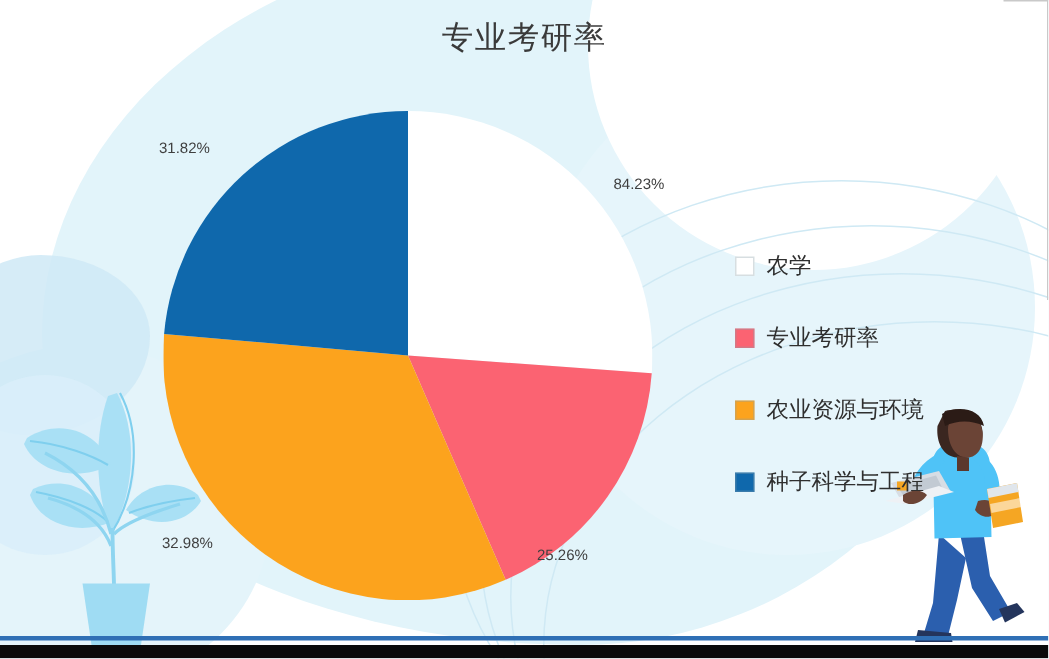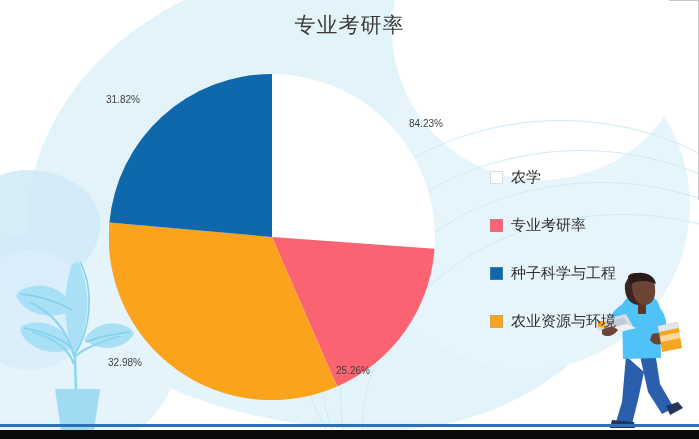--- a/index.html
+++ b/index.html
@@ -148,21 +148,21 @@
   .pie-svg { display: block; }
 
   
   .pct {
     position: absolute;
     font-size: 10px;
     color: #3f3f3f;
     white-space: nowrap;
   }
   .pct-0 { left: 409px; top: 118px; }
-  .pct-1 { left: 336px; top: 365px; }
+  .pct-1 { left: 358px; top: 365px; }
   .pct-2 { left: 108px; top: 357px; }
   .pct-3 { left: 106px; top: 94px; }
 
   
   .legend {
     position: absolute;
     left: 490px;
     top: 168px;
     display: flex;
     flex-direction: column;
@@ -289,24 +289,24 @@
   <div class="legend">
     <div class="legend-item">
       <span class="legend-swatch" style="background: rgb(255, 255, 255);"></span>
       <span class="legend-label">农学</span>
     </div>
     <div class="legend-item">
       <span class="legend-swatch" style="background: rgb(251, 99, 114);"></span>
       <span class="legend-label">专业考研率</span>
     </div>
     <div class="legend-item">
+      <span class="legend-swatch" style="background: rgb(252, 163, 29);"></span>
+      <span class="legend-label">农业资源与环境</span>
+    </div>
+    <div class="legend-item">
       <span class="legend-swatch" style="background: rgb(15, 104, 172);"></span>
       <span class="legend-label">种子科学与工程</span>
     </div>
-    <div class="legend-item">
-      <span class="legend-swatch" style="background: rgb(252, 163, 29);"></span>
-      <span class="legend-label">农业资源与环境</span>
-    </div>
   </div>
 
   <div class="bottom-rule"></div>
   <div class="bottom-black"></div>
 </div>
 
 </body></html>

